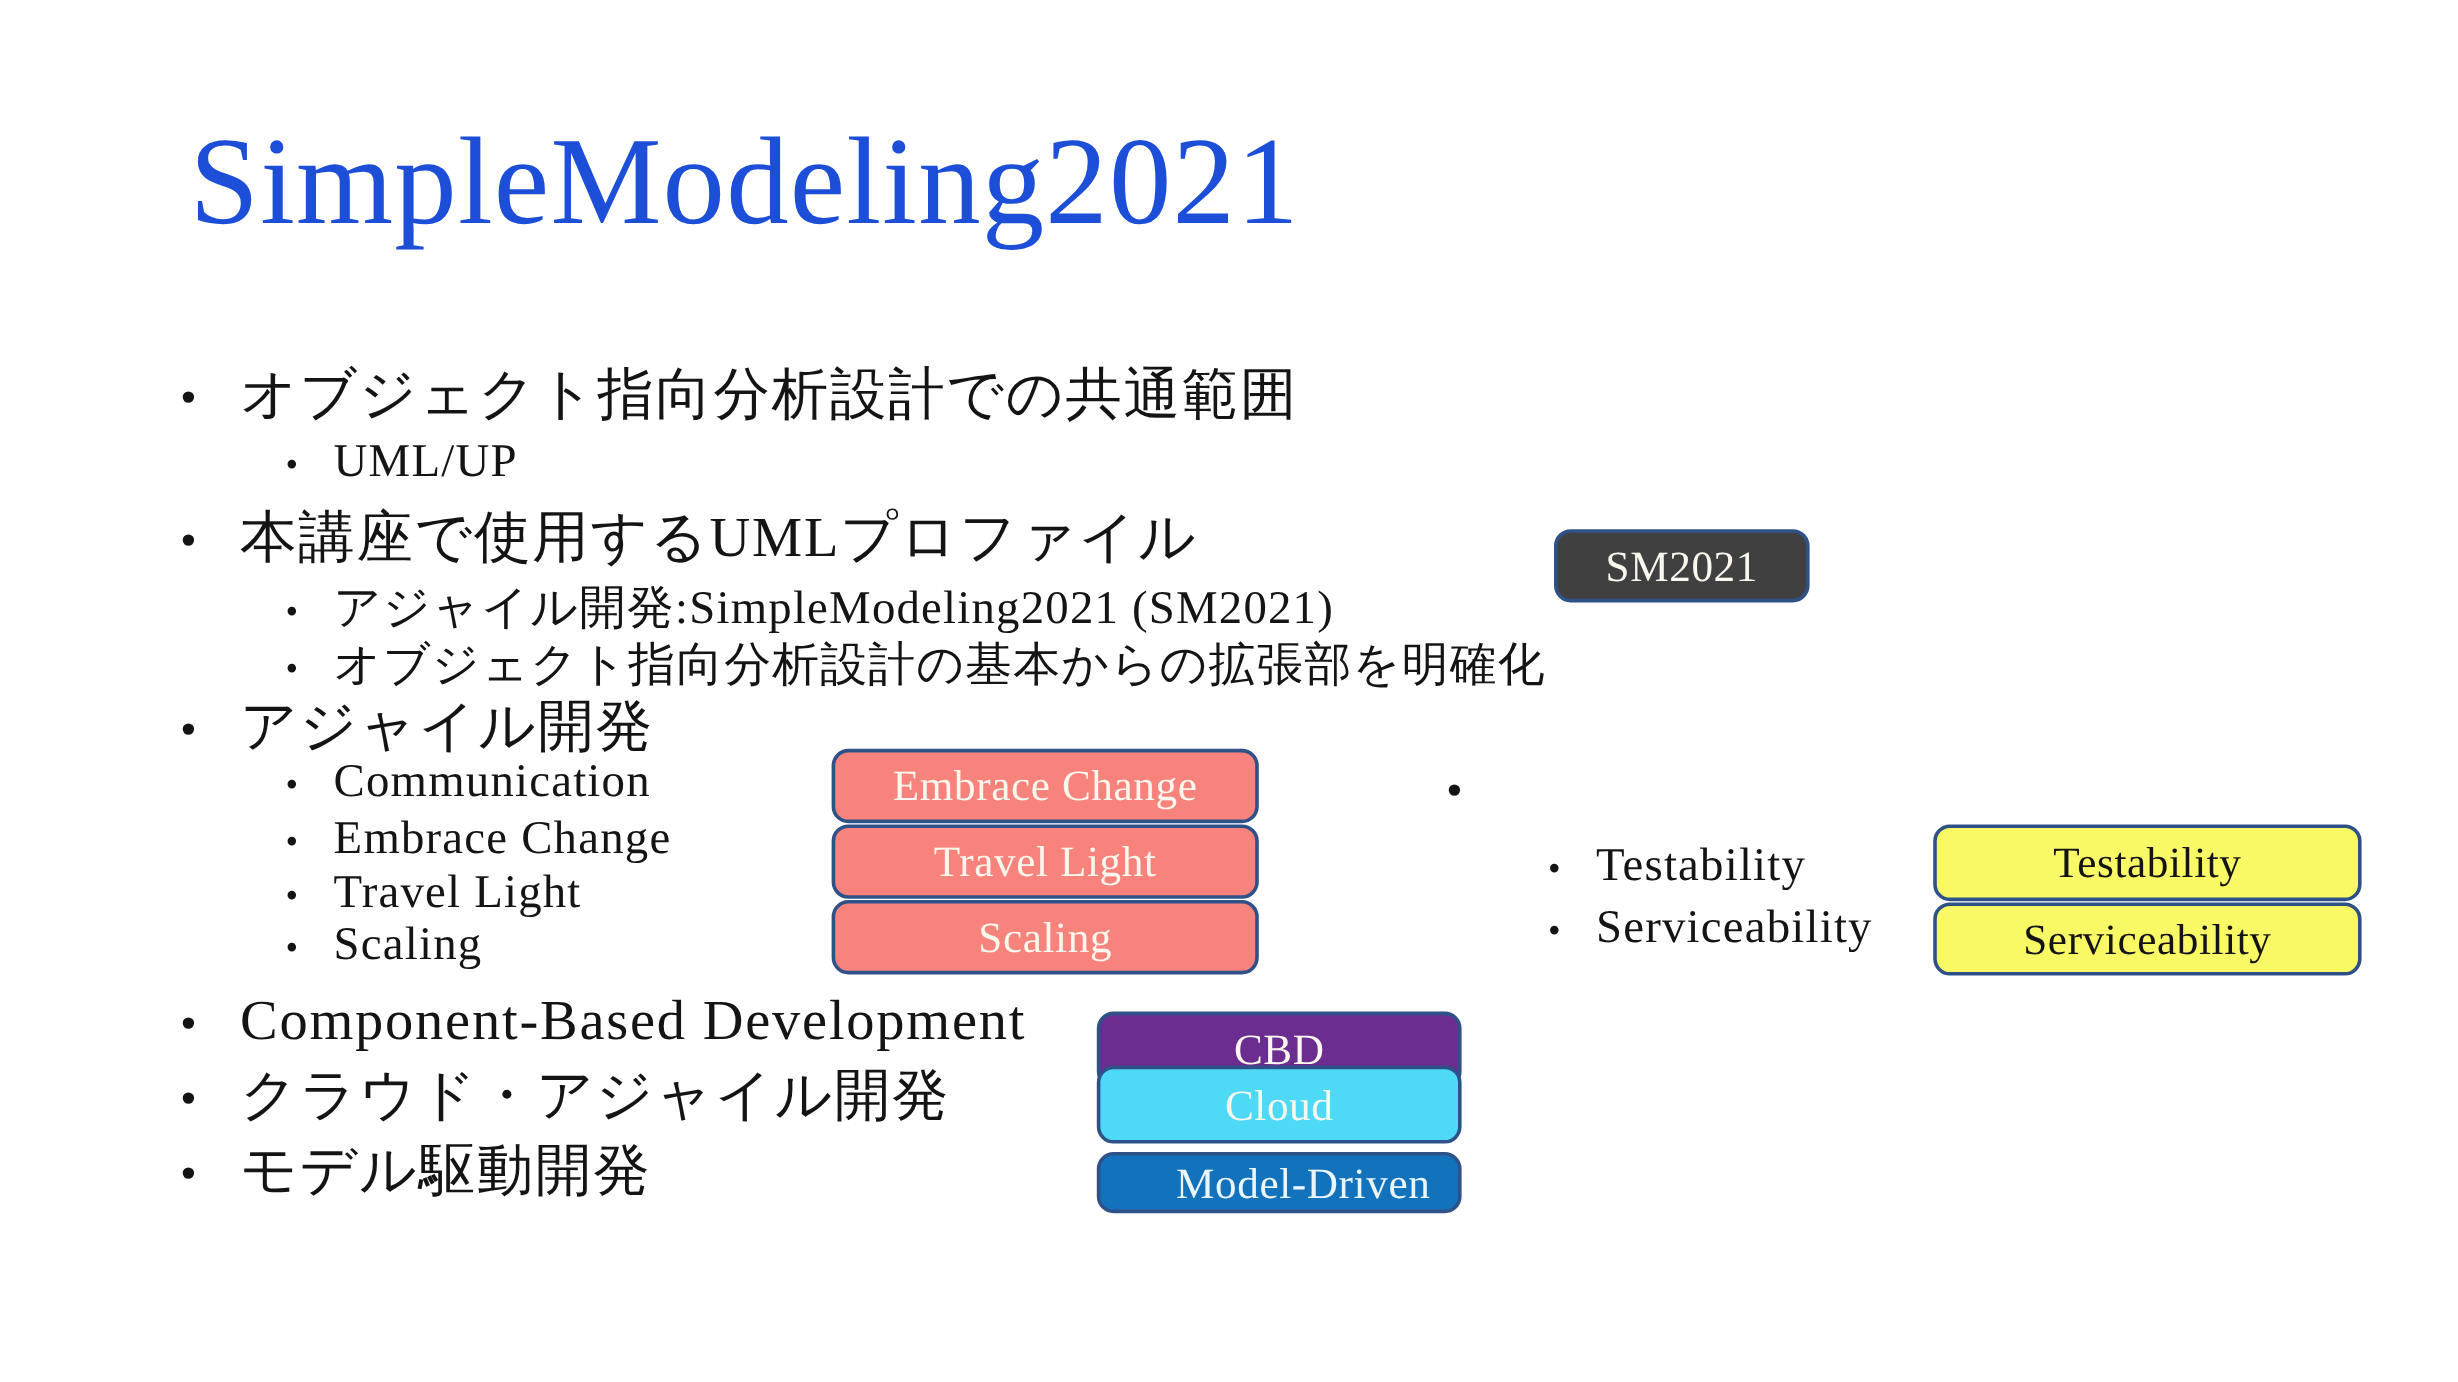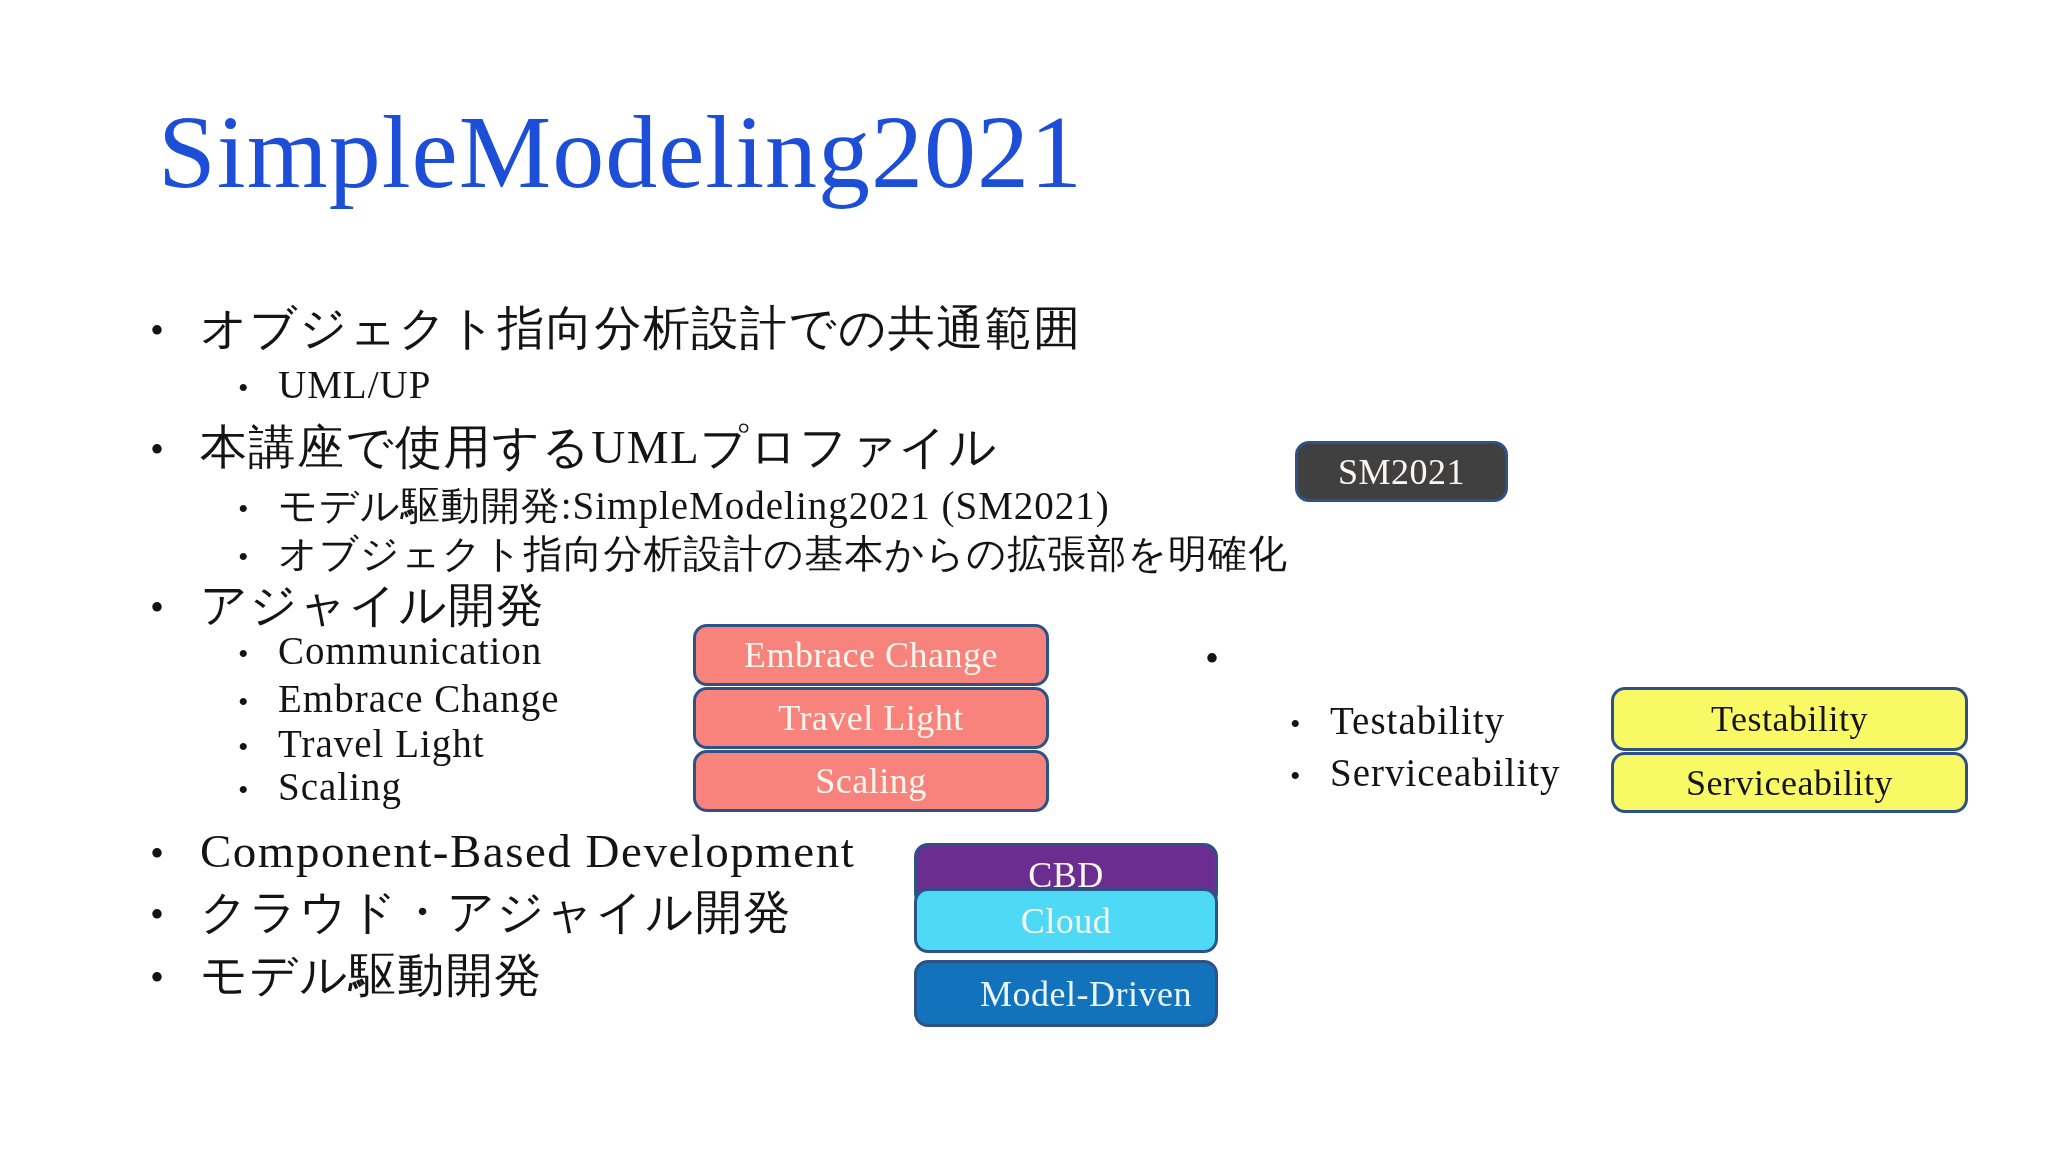--- a/index.html
+++ b/index.html
@@ -70,21 +70,21 @@
     <span>UML/UP</span>
   </div>
 
   <div class="line l1" style="left:150px; top:416px;">
     <span class="mk">•</span>
     <span>本講座で使用するUMLプロファイル</span>
   </div>
 
   <div class="line l2" style="left:238px; top:479px;">
     <span class="mk">•</span>
-    <span>モデル駆動開発:SimpleModeling2021 (SM2021)</span>
+    <span>アジャイル開発:SimpleModeling2021 (SM2021)</span>
   </div>
 
   <div class="line l2" style="left:238px; top:527px;">
     <span class="mk">•</span>
     <span>オブジェクト指向分析設計の基本からの拡張部を明確化</span>
   </div>
 
   <div class="line l1" style="left:150px; top:574px;">
     <span class="mk">•</span>
     <span>アジャイル開発</span>
@@ -144,19 +144,19 @@
   <div class="badge salmon" style="left:693px; top:624px; width:356px; height:62px;">Embrace Change</div>
 
   <div class="badge salmon" style="left:693px; top:687px; width:356px; height:62px;">Travel Light</div>
 
   <div class="badge salmon" style="left:693px; top:750px; width:356px; height:62px;">Scaling</div>
 
   <div class="badge purple" style="left:914px; top:819px; width:304px; height:64px;">CBD</div>
 
   <div class="badge cyan" style="left:914px; top:888px; width:304px; height:65px;">Cloud</div>
 
-  <div class="badge blue" style="left:914px; top:960px; width:304px; height:67px;padding-left:40px;">Model-Driven</div>
+  <div class="badge blue" style="left:914px; top:960px; width:304px; height:51px;padding-left:40px;">Model-Driven</div>
 
   <div class="badge yellow" style="left:1611px; top:687px; width:357px; height:64px;">Testability</div>
 
   <div class="badge yellow" style="left:1611px; top:752px; width:357px; height:61px;">Serviceability</div>
 
 </div>
 
 </body></html>

